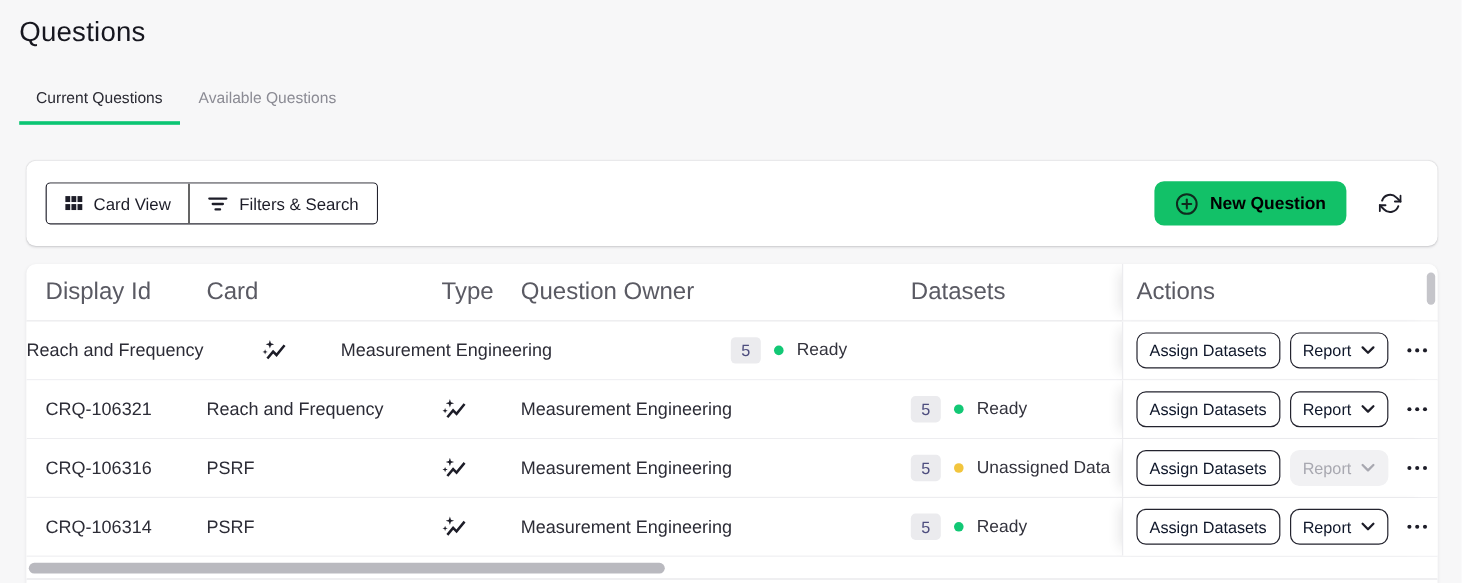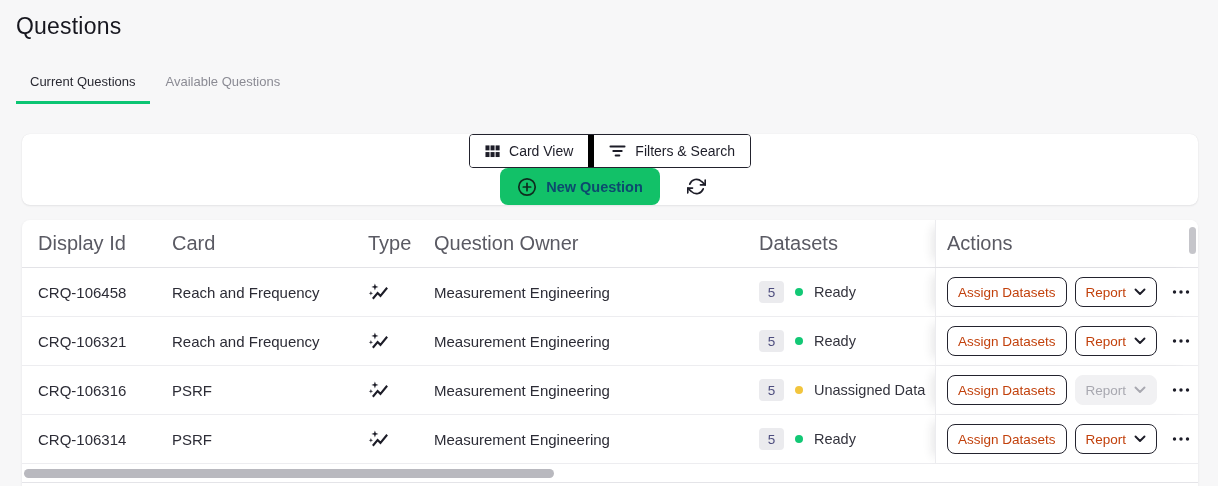--- a/index.html
+++ b/index.html
@@ -20,35 +20,35 @@
   }
   .tab.active { color:#2a2a33; }
   .tab.active::after {
     content:""; position:absolute; left:0; right:0; bottom:0; height:3px; background:#0bc573;
   }
   
   .toolbar-card {
     position:absolute; left:22px; top:134px; width:1176px; height:71px;
     background:#fff; border-radius:8px;
     box-shadow:0 1px 2px rgba(25,25,35,.08), 0 0 1px rgba(25,25,35,.10);
-    display:flex; align-items:center; justify-content:space-between; padding:0 16px;flex-direction:column;
+    display:flex; align-items:center; justify-content:space-between; padding:0 16px;
   }
   .btn-group {
     display:flex; border:1px solid #22222d; border-radius:4px; height:35px; background:#fff; overflow:hidden;
   }
   .tool-btn {
     display:flex; align-items:center; gap:9px; padding:0 15px; font-size:14px; font-weight:500;
     color:#1d1d28; background:#fff; border:none; cursor:pointer; font-family:inherit;
   }
-  .tool-btn + .tool-btn { border-left:6px solid #000000; }
+  .tool-btn + .tool-btn { border-left:1px solid #000000; }
   .right-tools { display:flex; align-items:center; gap:25px; padding-right:12px; }
   .new-question-btn {
     display:flex; align-items:center; gap:9px; height:37px; padding:0 17px;
     background:#12c168; border:none; border-radius:8px;
-    font-size:14.5px; font-weight:600; color:#0c4a6e; cursor:pointer; font-family:inherit;
+    font-size:14.5px; font-weight:600; color:#000000; cursor:pointer; font-family:inherit;
   }
   .icon-btn { background:none; border:none; padding:2px; display:flex; cursor:pointer; }
   
   .table-card {
     position:absolute; left:22px; top:220px; width:1176px; height:266px;
     background:#fff; border-radius:8px 8px 0 0;
     box-shadow:0 1px 3px rgba(25,25,35,.08); overflow:hidden;
   }
   .thead {
     display:flex; align-items:center; height:48px; border-bottom:1px solid #e3e3e7;
@@ -74,21 +74,21 @@
     display:flex; align-items:center; justify-content:center;
     font-size:13.5px; font-weight:500; color:#4d4d7e;
   }
   .dot { width:8px; height:8px; border-radius:50%; flex:0 0 auto; }
   .dot.ready   { background:#12c875; }
   .dot.warning { background:#f2c53d; }
   .status-label { font-size:14.5px; color:#33333d; }
   .action-btn {
     display:flex; align-items:center; gap:8px; height:30px; padding:0 10px;
     background:#fff; border:1.5px solid #23232e; border-radius:8px;
-    font-size:13.5px; font-weight:500; color:#c2410c; cursor:pointer; font-family:inherit;
+    font-size:13.5px; font-weight:500; color:#0f172a; cursor:pointer; font-family:inherit;
     white-space:nowrap;
   }
   .report-btn.disabled {
     background:#f1f1f3; border-color:#f1f1f3; color:#a8a8b0; cursor:default;
   }
   .report-btn.disabled svg polyline { stroke:#a8a8b0; }
   .more-btn { border:none; background:none; display:flex; padding:4px 5px; margin-left:2px; cursor:pointer; }
   
   .hscroll { position:relative; height:19px; border-bottom:1px solid #e4e4e8; background:#fff; }
   .hscroll-thumb {
@@ -160,21 +160,20 @@
     <div class="c-id">Display Id</div>
     <div class="c-name">Card</div>
     <div class="c-type">Type</div>
     <div class="c-owner">Question Owner</div>
     <div class="c-datasets">Datasets</div>
     <div class="c-actions">Actions</div>
   </div>
 
   <div>
       <div class="trow">
-    <div class="c-id">CRQ-106458</div>
     <div class="c-name">Reach and Frequency</div>
     <div class="c-type">
       <svg width="23" height="21" viewBox="0 0 24 22">
         <polyline points="5,17.5 10,11.5 13,14.5 20,6" fill="none" stroke="#1d1d28" stroke-width="2.2"></polyline>
         <path d="M7.2 1.5 L8.1 4.3 L10.9 5.2 L8.1 6.1 L7.2 8.9 L6.3 6.1 L3.5 5.2 L6.3 4.3 Z" fill="#1d1d28"></path>
         <path d="M3 9.5 L3.6 11.2 L5.3 11.8 L3.6 12.4 L3 14.1 L2.4 12.4 L0.7 11.8 L2.4 11.2 Z" fill="#1d1d28"></path>
       </svg>
     </div>
     <div class="c-owner">Measurement Engineering</div>
     <div class="c-datasets">

